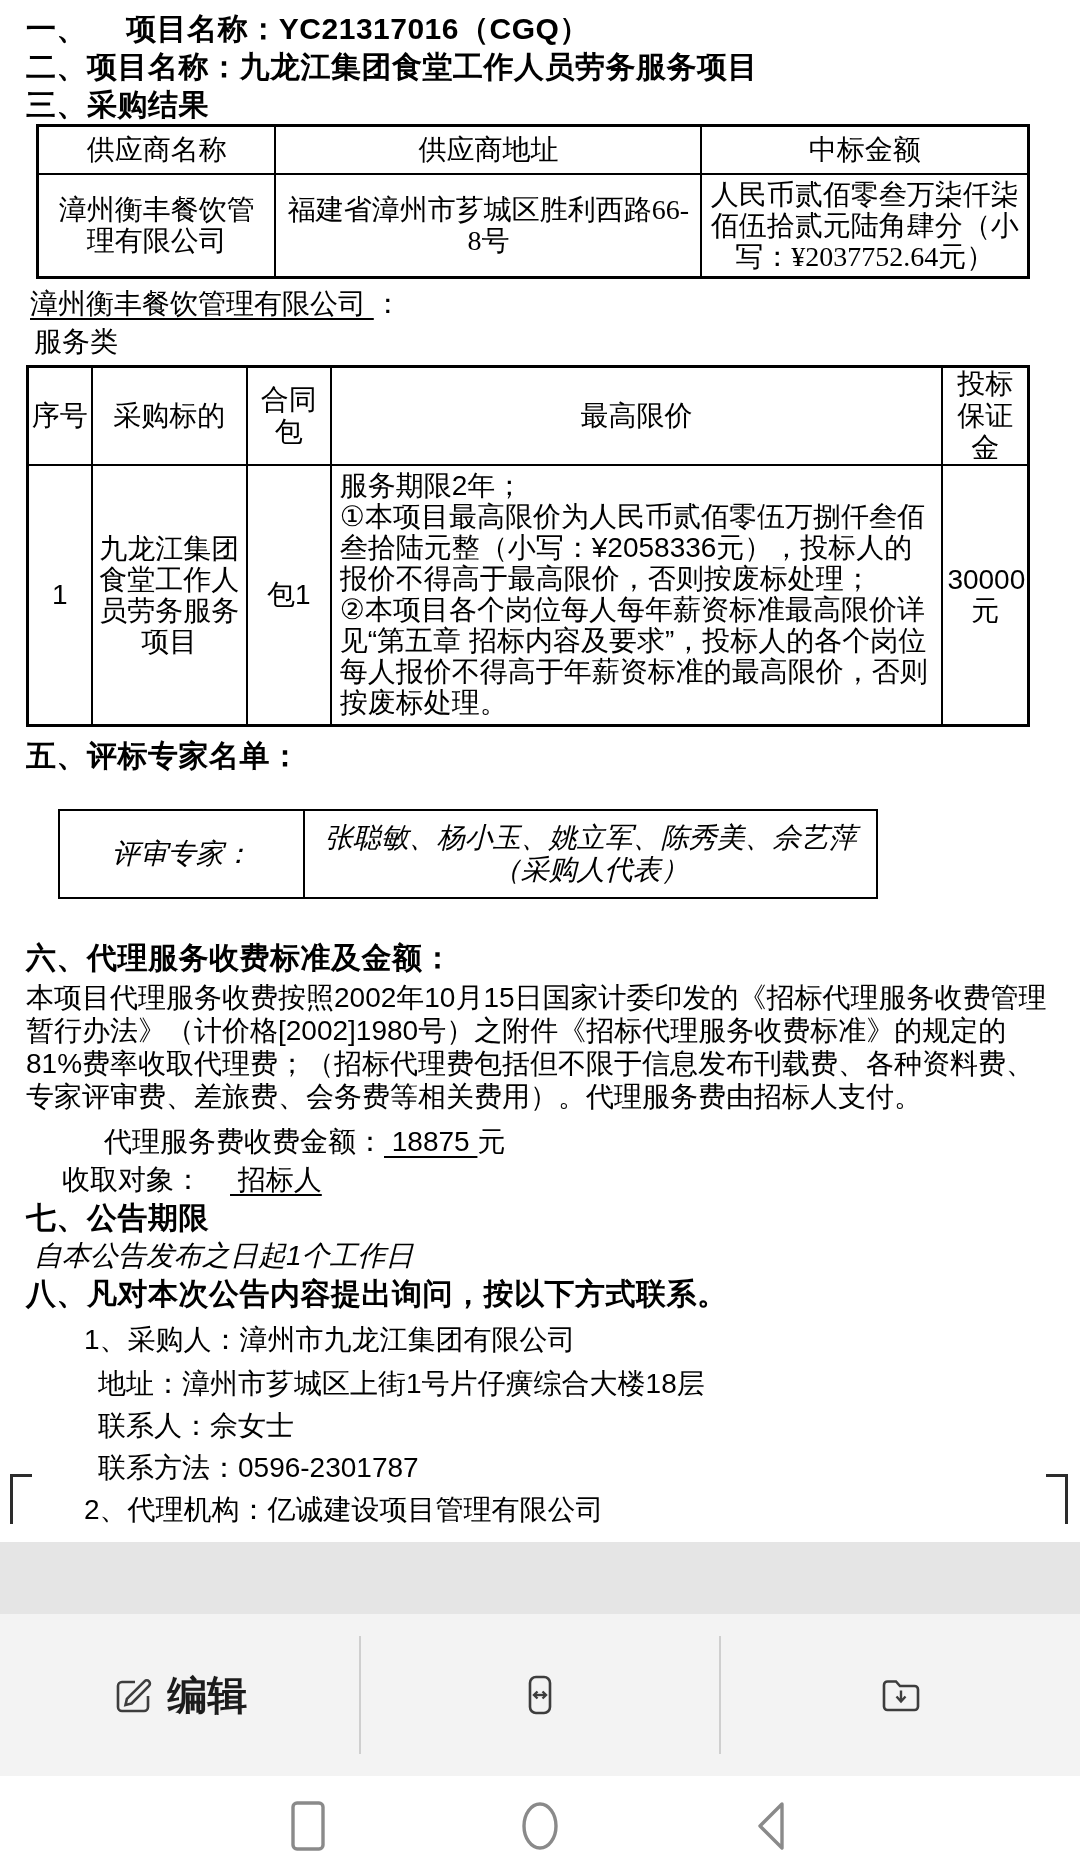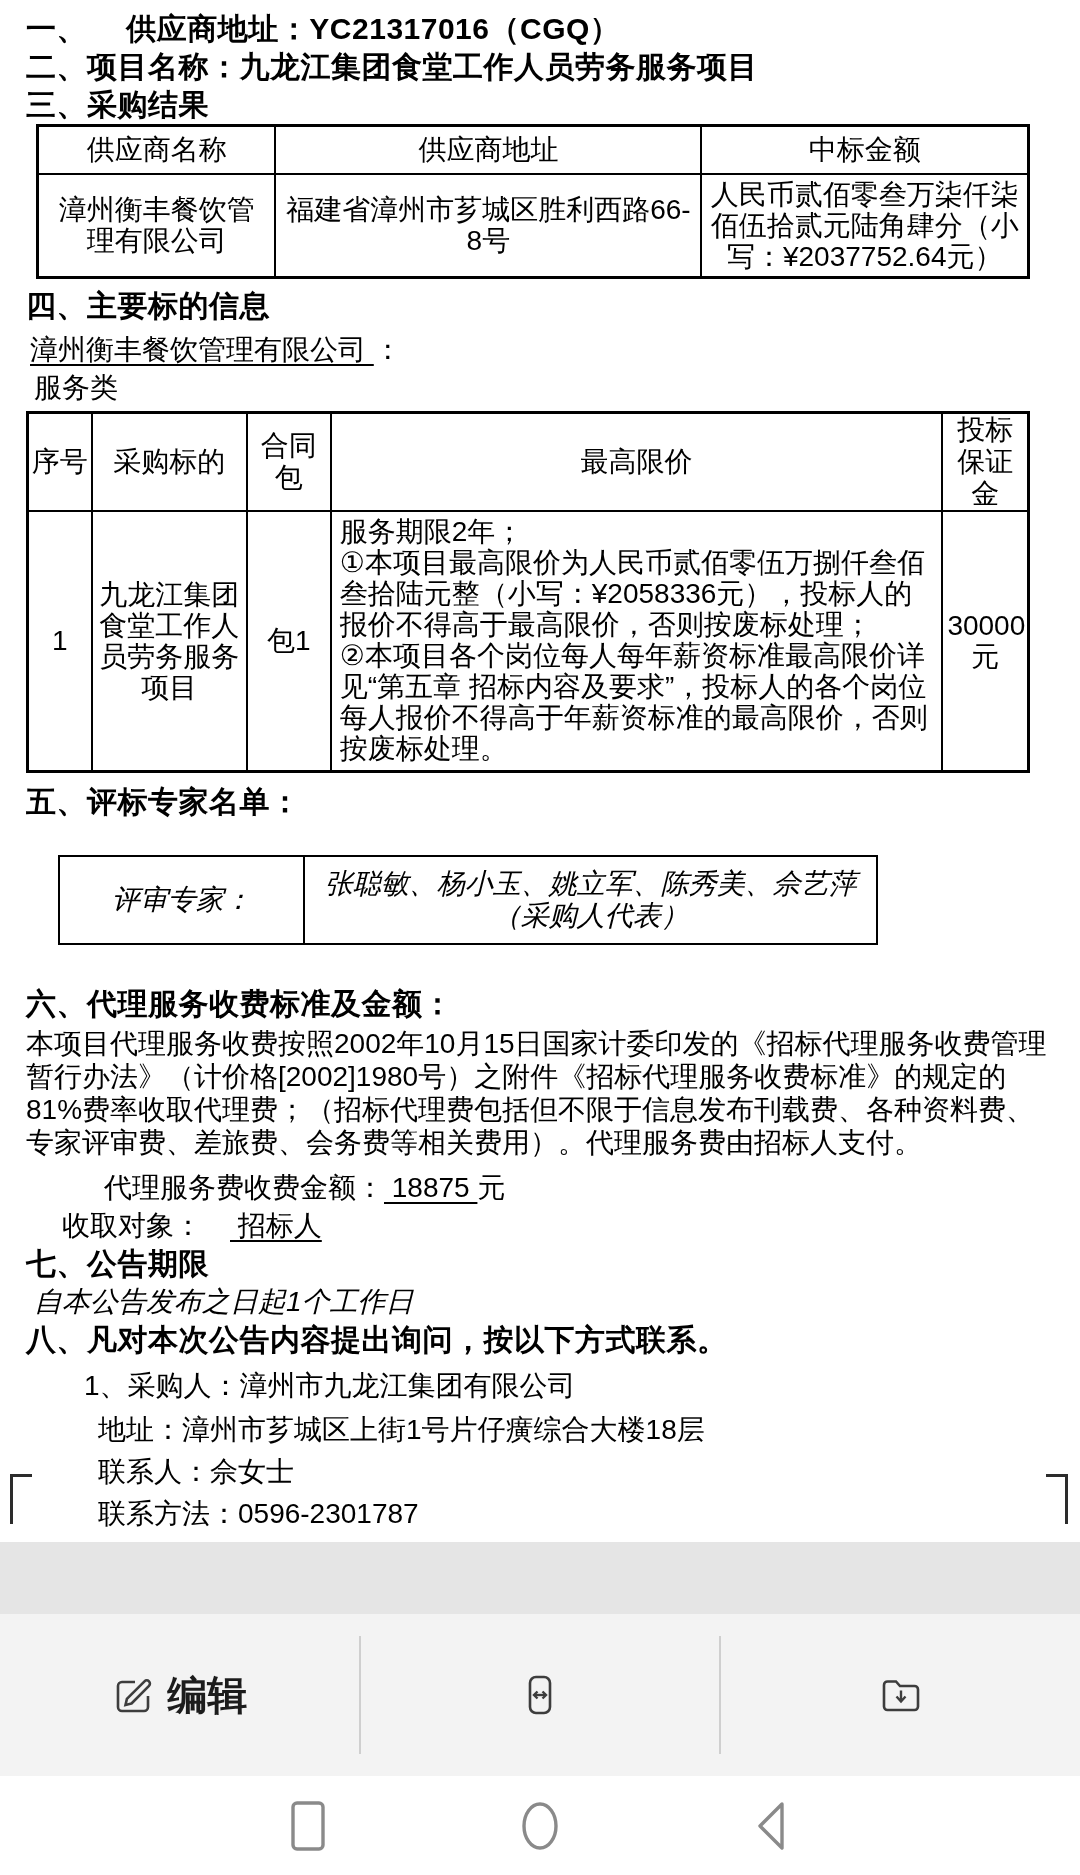--- a/index.html
+++ b/index.html
@@ -13,21 +13,21 @@
     position:absolute; top:0; left:0; width:1080px; height:1542px;
     background:#fff; padding:10px 26px 0 26px; overflow:hidden;
   }
   .h { font-size:30px; font-weight:700; line-height:38px; letter-spacing:0.5px; }
   .body-line { font-size:28px; line-height:38px; }
   .u { text-decoration:underline; text-underline-offset:5px; }
 
   table { border-collapse:collapse; table-layout:fixed; }
   td, th { border:2px solid #000; font-weight:400; font-size:28px; }
 
-  .t1 { width:994px; margin-left:10px; border:3px solid #000; }
+  .t1 { width:994px; margin-left:10px; border:3px solid #000;font-family:Liberation Serif, serif; }
   .t1 th { height:48px; text-align:center; line-height:32px; }
   .t1 td { text-align:center; line-height:31px; padding:4px 6px; }
 
   .t2 { width:1004px; margin-top:4px; border:3px solid #000; }
   .t2 th { height:66px; text-align:center; line-height:32px; padding:0 2px; }
   .t2 td { text-align:center; line-height:31px; padding:2px 4px; vertical-align:middle; }
   .t2 td.price { text-align:left; padding:4px 6px 6px 8px; }
   .t2 td.price div { line-height:31px; }
 
   .t3 { width:820px; margin-left:32px; border:2px solid #000; margin-top:34px;font-style:italic; }
@@ -61,21 +61,21 @@
   .nav-slot { width:232px; display:flex; align-items:center; justify-content:center; cursor:pointer; }
 
   .indent-num { margin-left:58px; }
   .indent-sub { margin-left:72px; }
   .mt6{margin-top:6px;} .mt8{margin-top:8px;} .mt10{margin-top:10px;} .mt12{margin-top:12px;}
 </style>
 </head>
 <body>
 
 <div class="doc">
-  <div class="h">一、　 供应商地址：YC21317016（CGQ）</div>
+  <div class="h">一、　 项目名称：YC21317016（CGQ）</div>
   <div class="h">二、项目名称：九龙江集团食堂工作人员劳务服务项目</div>
   <div class="h">三、采购结果</div>
 
   <table class="t1">
     <colgroup>
         <col style="width:24%">
         <col style="width:43%">
         <col style="width:33%">
       </colgroup>
     <tbody>
@@ -85,21 +85,20 @@
       <th>中标金额</th>
     </tr>
     <tr>
       <td>漳州衡丰餐饮管理有限公司</td>
       <td>福建省漳州市芗城区胜利西路66-8号</td>
       <td>人民币贰佰零叁万柒仟柒佰伍拾贰元陆角肆分（小写：¥2037752.64元）</td>
     </tr>
   </tbody>
     </table>
 
-  <div class="h mt8">四、主要标的信息</div>
   <div class="body-line mt6" style="margin-left:4px;">
     <span class="u"> 漳州衡丰餐饮管理有限公司 </span><span>：</span>
   </div>
   <div class="body-line" style="margin-left:8px;">服务类</div>
 
   <table class="t2">
     <colgroup>
         <col style="width:6.4%">
         <col style="width:15.5%">
         <col style="width:8.4%">

